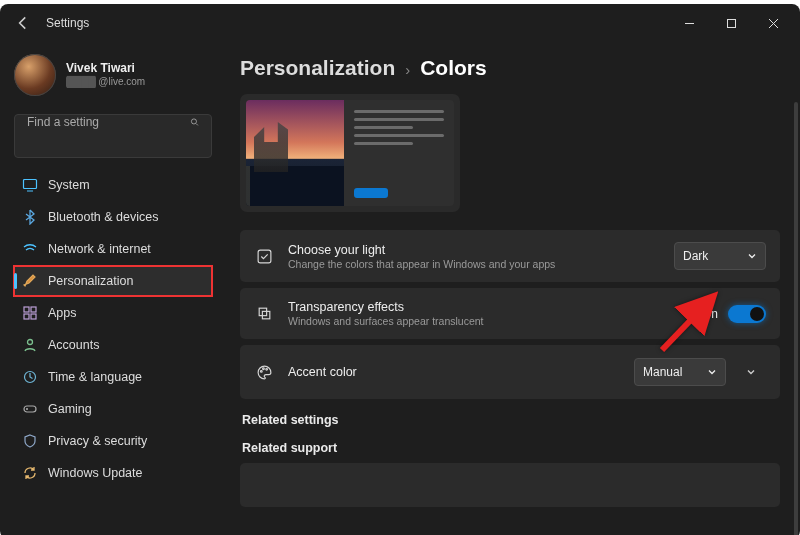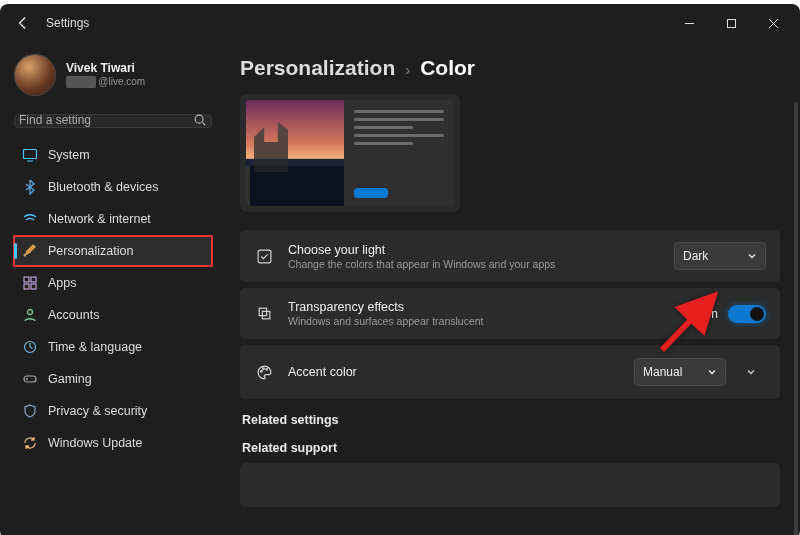--- a/index.html
+++ b/index.html
@@ -18,21 +18,21 @@
   .win-btn svg { width:11px; height:11px; }
   .body { flex:1; display:flex; overflow:hidden; }
   .sidebar { width:220px; padding: 6px 8px 10px 14px; overflow:hidden;}
   .profile { display:flex; align-items:center; gap:10px; padding: 6px 0 14px 0;}
   .avatar { width:42px; height:42px; border-radius:50%; background: radial-gradient(circle at 35% 30%, #d8a06a 0%, #6a3a22 55%, #2b1a12 100%); box-shadow: inset 0 0 0 1px #444; }
   .profile-text { display:flex; flex-direction:column; line-height:1.15;}
   .profile-name { font-size:12px; font-weight:600; color:#eee;}
   .profile-email { font-size:10px; color:#999; display:flex; align-items:center; gap:2px;}
   .email-blur { background:#555; color:#555; border-radius:2px; padding:0 1px; filter:blur(0.5px);}
   .search-row { margin: 4px 0 12px 0;}
-  .search-box { background:#292929; border:1px solid #3a3a3a; border-radius:4px; height:14px; display:flex; align-items:flex-end; padding:0 4px; gap:8px;}
+  .search-box { background:#292929; border:1px solid #3a3a3a; border-radius:4px; height:44px; display:flex; align-items:flex-start; padding:0 12px; gap:8px;}
   .search-box input { flex:1; background:transparent; border:none; outline:none; color:#ccc; font-size:12px;}
   .search-box input::placeholder { color:#aaa;}
   .search-icon { color:#bbb; width:14px; height:14px;}
   .nav { display:flex; flex-direction:column; gap:2px; margin-top:4px;}
   .nav-item { display:flex; align-items:center; gap:10px; height:30px; padding:0 10px 0 8px; border-radius:4px; font-size:12.5px; color:#ddd; cursor:pointer; position:relative;}
   .nav-item.selected { background:#2d2d2d;}
   .nav-item.selected::before { content:""; position:absolute; left:0; top:7px; bottom:7px; width:3px; background:#4cc2ff; border-radius:3px;}
   .nav-item.highlighted { outline: 2.5px solid #e33; outline-offset: -1px; border-radius:0;}
   .nav-icon { width:16px; height:16px; display:flex; align-items:center; justify-content:center;}
   .nav-icon svg { width:16px; height:16px; }
@@ -218,21 +218,21 @@
         </div>
       </nav>
     </aside>
 
     <main class="main">
       <div class="scrollhint"></div>
 
       <div class="breadcrumb">
         <span class="crumb-parent">Personalization</span>
         <span class="crumb-sep">›</span>
-        <span class="crumb-current">Color</span>
+        <span class="crumb-current">Colors</span>
       </div>
 
       <div class="preview-card">
         <div class="preview-inner">
           <div class="wallpaper">
               <div class="skyline"></div>
             </div>
           <div class="preview-window">
             <div class="pline"></div>
               <div class="pline"></div>

